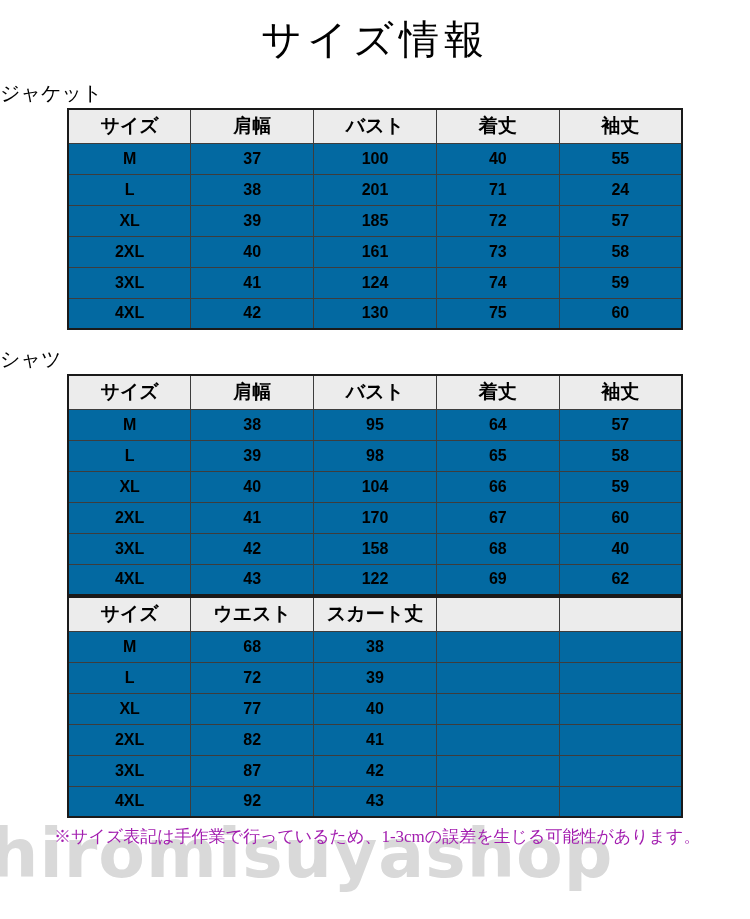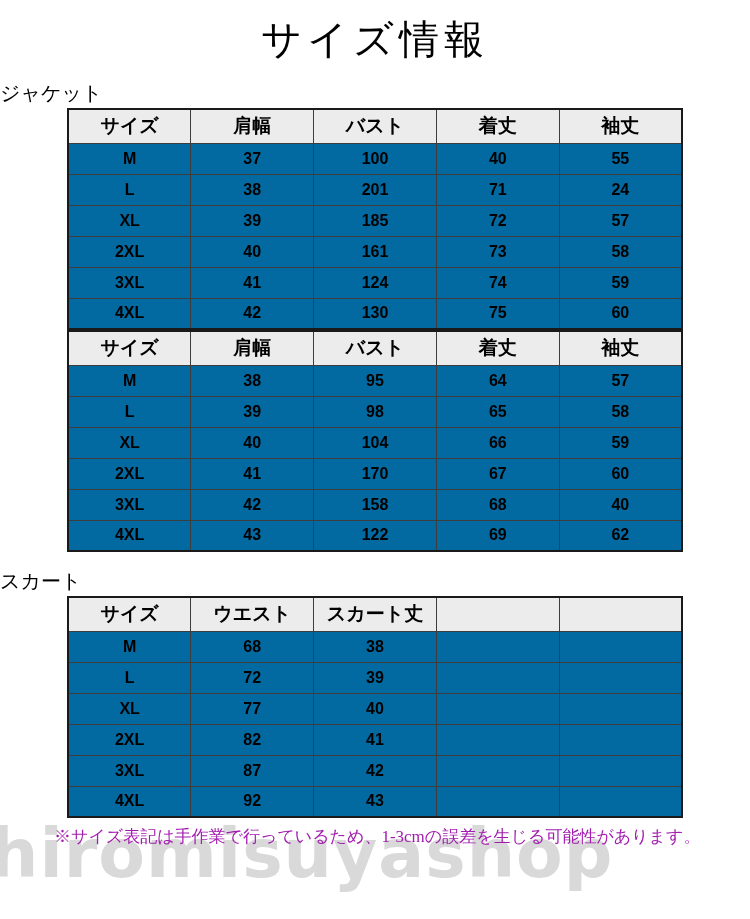--- a/index.html
+++ b/index.html
@@ -140,20 +140,21 @@
                 <td>4XL</td>
                 <td>42</td>
                 <td>130</td>
                 <td>75</td>
                 <td>60</td>
               </tr>
             </tbody>
           </table>
         </section>
         <section>
+          <h2 class="subtitle">シャツ</h2>
           <table class="size-table">
             <thead>
               <tr>
                 <th>サイズ</th>
                 <th>肩幅</th>
                 <th>バスト</th>
                 <th>着丈</th>
                 <th>袖丈</th>
               </tr>
             </thead>
@@ -197,21 +198,20 @@
                 <td>4XL</td>
                 <td>43</td>
                 <td>122</td>
                 <td>69</td>
                 <td>62</td>
               </tr>
             </tbody>
           </table>
         </section>
         <section>
-          <h2 class="subtitle">スカート</h2>
           <table class="size-table">
             <thead>
               <tr>
                 <th>サイズ</th>
                 <th>ウエスト</th>
                 <th>スカート丈</th>
                 <th></th>
                 <th></th>
               </tr>
             </thead>

